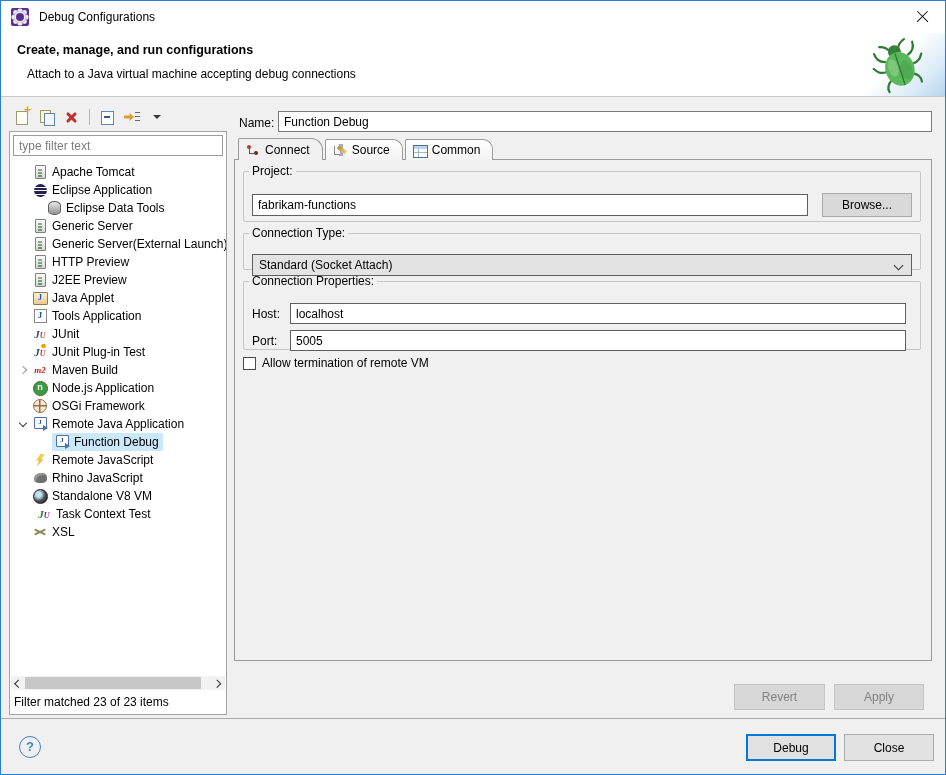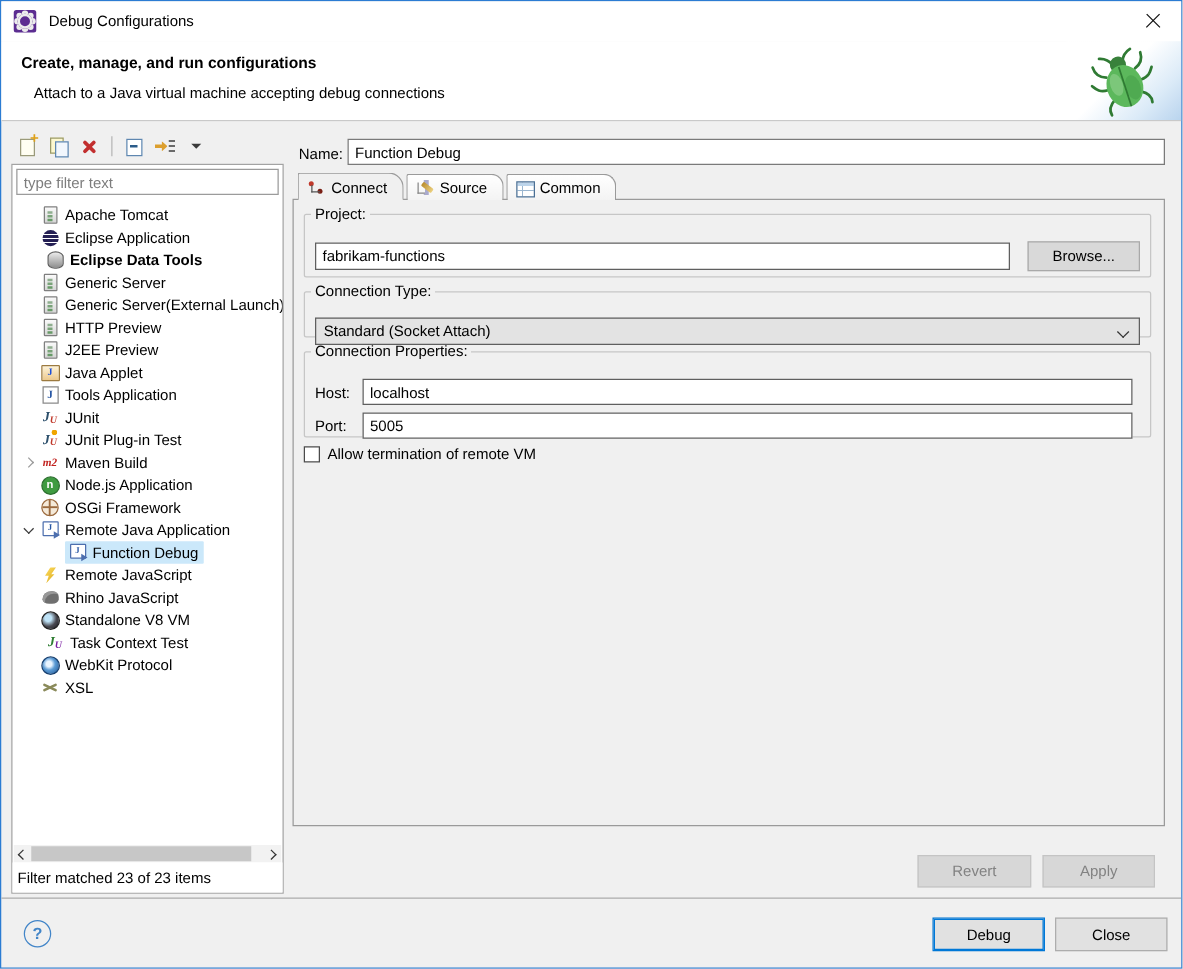--- a/index.html
+++ b/index.html
@@ -263,21 +263,21 @@
             <span class="tlabel">Apache Tomcat</span>
           </span>
         </div>
         <div class="tree-row" style="padding-left: 6px;">
           <span class="tchev"></span>
           <span class="row-box">
             <span class="ticon eclipse-icon"></span>
             <span class="tlabel">Eclipse Application</span>
           </span>
         </div>
-        <div class="tree-row" style="padding-left: 10px; font-weight: bold;">
+        <div class="tree-row" style="padding-left: 20px;">
           <span class="tchev"></span>
           <span class="row-box">
             <span class="ticon database-icon"></span>
             <span class="tlabel">Eclipse Data Tools</span>
           </span>
         </div>
         <div class="tree-row" style="padding-left: 6px;">
           <span class="tchev"></span>
           <span class="row-box">
             <span class="ticon server-icon"></span>
@@ -387,27 +387,20 @@
           <span class="row-box">
             <span class="ticon v8-icon"></span>
             <span class="tlabel">Standalone V8 VM</span>
           </span>
         </div>
         <div class="tree-row" style="padding-left: 10px;">
           <span class="tchev"></span>
           <span class="row-box">
             <span class="ticon task-context-icon"></span>
             <span class="tlabel">Task Context Test</span>
-          </span>
-        </div>
-        <div class="tree-row" style="padding-left: 6px;">
-          <span class="tchev"></span>
-          <span class="row-box">
-            <span class="ticon webkit-icon"></span>
-            <span class="tlabel">WebKit Protocol</span>
           </span>
         </div>
         <div class="tree-row" style="padding-left: 6px;">
           <span class="tchev"></span>
           <span class="row-box">
             <span class="ticon xsl-icon"></span>
             <span class="tlabel">XSL</span>
           </span>
         </div>
       </div>

